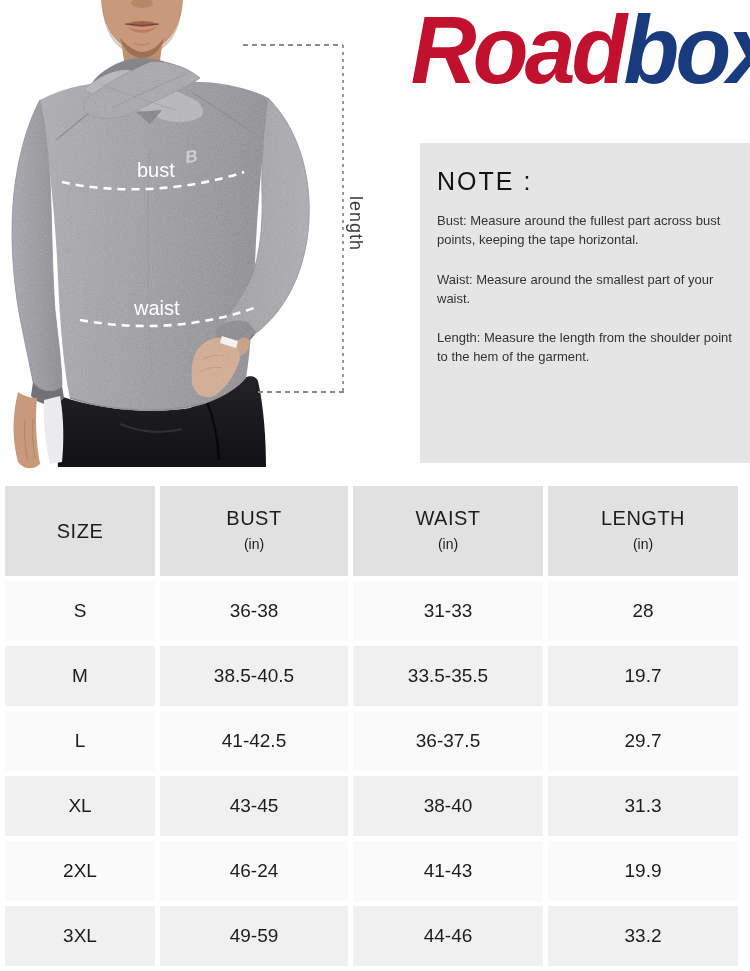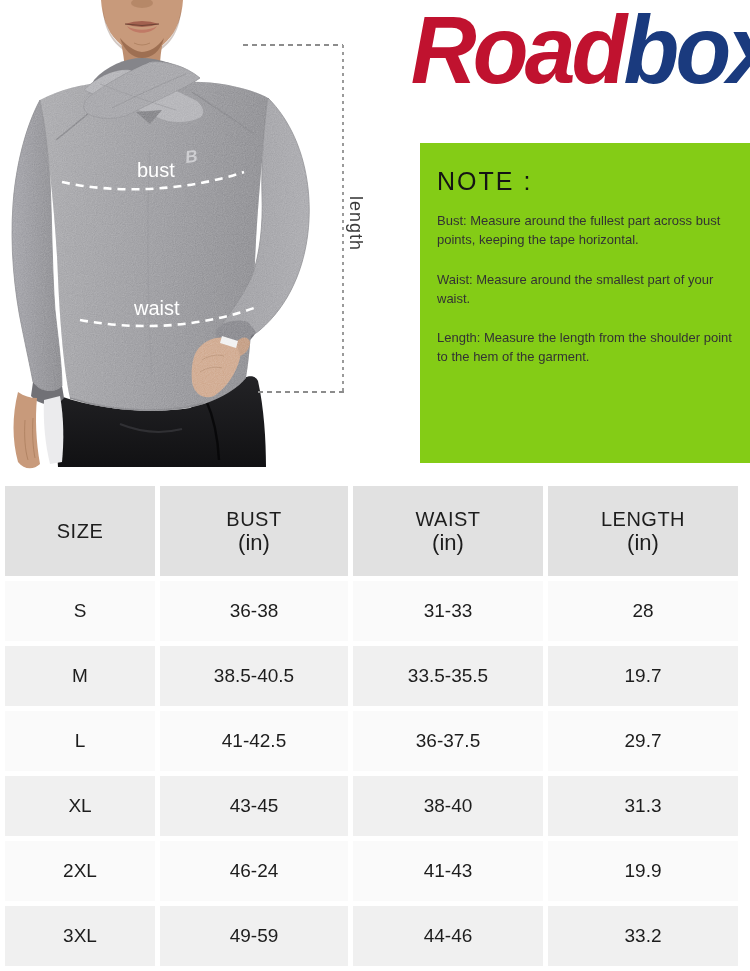--- a/index.html
+++ b/index.html
@@ -18,21 +18,21 @@
     text-align:center;white-space:nowrap;
     font-weight:bold;font-style:italic;
     font-size:96px;line-height:96px;letter-spacing:-4px;
     transform:scaleX(.95);transform-origin:center;
     user-select:none;
   }
   .logo .road{color:#c0122f;}
   .logo .boxp{color:#1a3a7e;}
   .note-box{
     position:absolute;left:420px;top:143px;width:330px;height:320px;
-    background:#84cc16;box-sizing:border-box;
+    background:#e5e5e5;box-sizing:border-box;
     padding:24px 16px 0 17px;
   }
   .note-box h2{
     margin:0 0 16px 0;
     font-size:25px;font-weight:normal;letter-spacing:2px;color:#141414;
   }
   .note-box p{
     margin:0 0 21px 0;
     font-size:13px;line-height:1.45;color:#333333;
   }
@@ -44,21 +44,21 @@
   }
   .size-table th,.size-table td{
     text-align:center;vertical-align:middle;
     font-weight:normal;color:#1d1d1d;
     padding:0;
   }
   .size-table thead th{
     background:#e1e1e1;height:90px;
     font-size:20px;line-height:24px;letter-spacing:.5px;
   }
-  .size-table thead .unit{font-size:22px;letter-spacing:0;}
+  .size-table thead .unit{font-size:14px;letter-spacing:0;}
   .size-table tbody td{
     height:60px;font-size:19px;background:#fafafa;
   }
   .size-table tbody tr:nth-child(even) td{background:#f0f0f0;}
   .col-size{width:150px;}
   .col-bust{width:188px;}
   .col-waist{width:190px;}
   .col-length{width:190px;}
 </style>
 </head>

